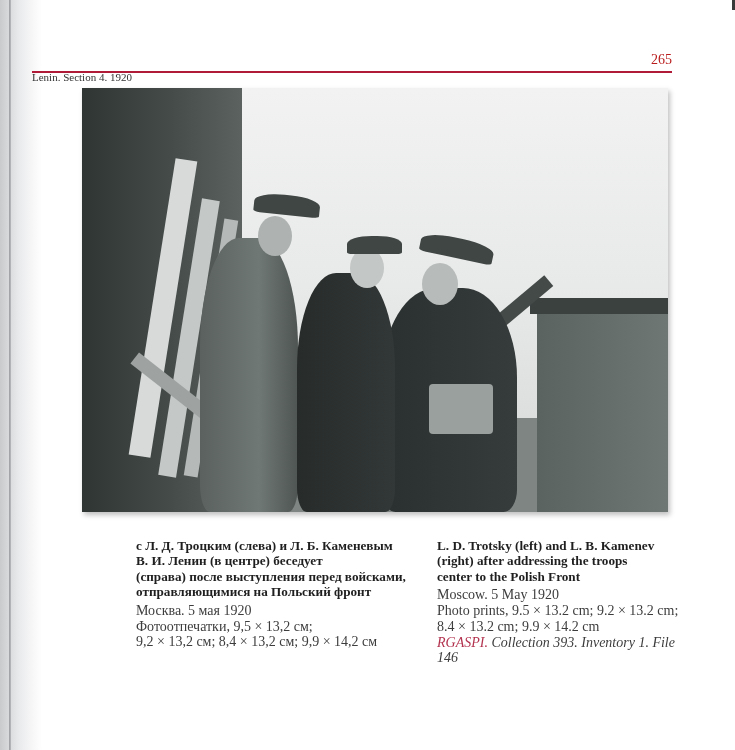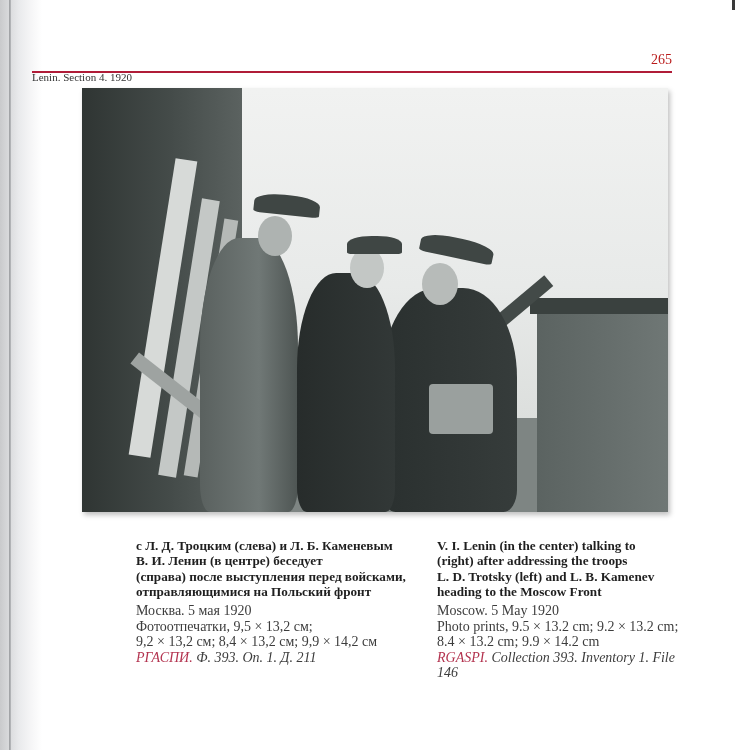--- a/index.html
+++ b/index.html
@@ -128,28 +128,26 @@
   <div class="cap-col cap-ru">
     <div class="cap-title">
       <div>с Л. Д. Троцким (слева) и Л. Б. Каменевым</div>
       <div>В. И. Ленин (в центре) беседует</div>
       <div>(справа) после выступления перед войсками,</div>
       <div>отправляющимися на Польский фронт</div>
     </div>
     <p class="cap-line">Москва. 5 мая 1920</p>
     <p class="cap-line gap">Фотоотпечатки, 9,5 × 13,2 см;</p>
     <p class="cap-line">9,2 × 13,2 см; 8,4 × 13,2 см; 9,9 × 14,2 см</p>
-    <p class="cap-line archive gap"><span class="archive-name">РГАСПИ.</span><span> Ф. 393. Оп. 1. Д. 211</span></p>
   </div>
 
   <div class="cap-col cap-en">
     <div class="cap-title">
-      <div>V. I. Lenin (in the center) talking to</div>
+      <div>L. D. Trotsky (left) and L. B. Kamenev</div>
       <div>(right) after addressing the troops</div>
-      <div>L. D. Trotsky (left) and L. B. Kamenev</div>
-      <div>heading to the Moscow Front</div>
+      <div>center to the Polish Front</div>
     </div>
     <p class="cap-line">Moscow. 5 May 1920</p>
     <p class="cap-line gap">Photo prints, 9.5 × 13.2 cm; 9.2 × 13.2 cm;</p>
     <p class="cap-line">8.4 × 13.2 cm; 9.9 × 14.2 cm</p>
     <p class="cap-line archive gap"><span class="archive-name">RGASPI.</span><span> Collection 393. Inventory 1. File 146</span></p>
   </div>
 </div>
 
 </body></html>

